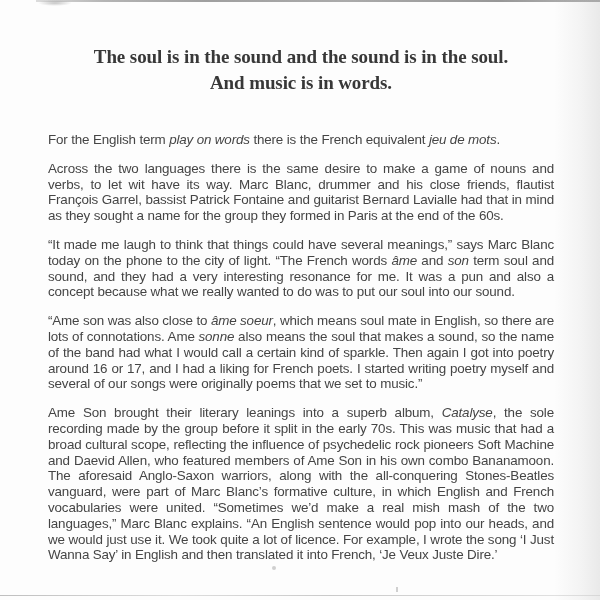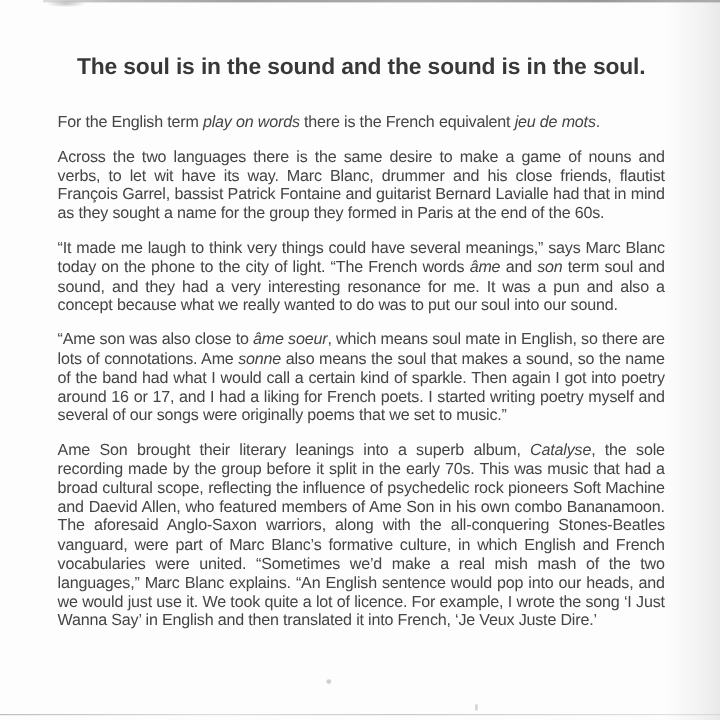--- a/index.html
+++ b/index.html
@@ -77,55 +77,57 @@
     width: 506px;
   }
   .doc-title {
     margin: 44px 0 4px 0;
     font-size: 19px;
     line-height: 26px;
     font-weight: bold;
     text-align: center;
     color: #383838;
     letter-spacing: -0.1px;
+    font-family: Liberation Serif, serif;
   }
   .doc-title .title-line { display: block; }
   .body-text p {
     margin: 0 0 13px 0;
     font-size: 13.4px;
     line-height: 15.8px;
     letter-spacing: -0.15px;
     text-align: justify;
     color: #454545;
   }
   .body-text p:first-child {
-    margin-top: 24px;
+    margin-top: 36px;
   }
   .body-text em {
     font-style: italic;
   }
 </style>
 </head>
 <body>
 
 <div class="page">
 
   <div class="scan-top-line"></div>
   <div class="scan-top-smudge"></div>
   <div class="scan-right-shade"></div>
   <div class="scan-bottom-line"></div>
   <div class="speck-1"></div>
   <div class="speck-2"></div>
 
   <div class="content">
     <h1 class="doc-title">
       <span class="title-line">The soul is in the sound and the sound is in the soul.</span>
+      <span class="title-line">And music is in words.</span>
     </h1>
     <div class="body-text">
       <p><span>For the English term </span><em>play on words</em><span> there is the French equivalent </span><em>jeu de mots</em><span>.</span></p>
       <p><span>Across the two languages there is the same desire to make a game of nouns and verbs, to let wit have its way. Marc Blanc, drummer and his close friends, flautist François Garrel, bassist Patrick Fontaine and guitarist Bernard Lavialle had that in mind as they sought a name for the group they formed in Paris at the end of the 60s.</span></p>
-      <p><span>“It made me laugh to think very things could have several meanings,” says Marc Blanc today on the phone to the city of light. “The French words </span><em>âme</em><span> and </span><em>son</em><span> term soul and sound, and they had a very interesting resonance for me. It was a pun and also a concept because what we really wanted to do was to put our soul into our sound.</span></p>
+      <p><span>“It made me laugh to think that things could have several meanings,” says Marc Blanc today on the phone to the city of light. “The French words </span><em>âme</em><span> and </span><em>son</em><span> term soul and sound, and they had a very interesting resonance for me. It was a pun and also a concept because what we really wanted to do was to put our soul into our sound.</span></p>
       <p><span>“Ame son was also close to </span><em>âme soeur</em><span>, which means soul mate in English, so there are lots of connotations. Ame </span><em>sonne</em><span> also means the soul that makes a sound, so the name of the band had what I would call a certain kind of sparkle. Then again I got into poetry around 16 or 17, and I had a liking for French poets. I started writing poetry myself and several of our songs were originally poems that we set to music.”</span></p>
       <p><span>Ame Son brought their literary leanings into a superb album, </span><em>Catalyse</em><span>, the sole recording made by the group before it split in the early 70s. This was music that had a broad cultural scope, reflecting the influence of psychedelic rock pioneers Soft Machine and Daevid Allen, who featured members of Ame Son in his own combo Bananamoon. The aforesaid Anglo-Saxon warriors, along with the all-conquering Stones-Beatles vanguard, were part of Marc Blanc’s formative culture, in which English and French vocabularies were united. “Sometimes we’d make a real mish mash of the two languages,” Marc Blanc explains. “An English sentence would pop into our heads, and we would just use it. We took quite a lot of licence. For example, I wrote the song ‘I Just Wanna Say’ in English and then translated it into French, ‘Je Veux Juste Dire.’</span></p>
     </div>
   </div>
 
 </div>
 
 </body></html>

